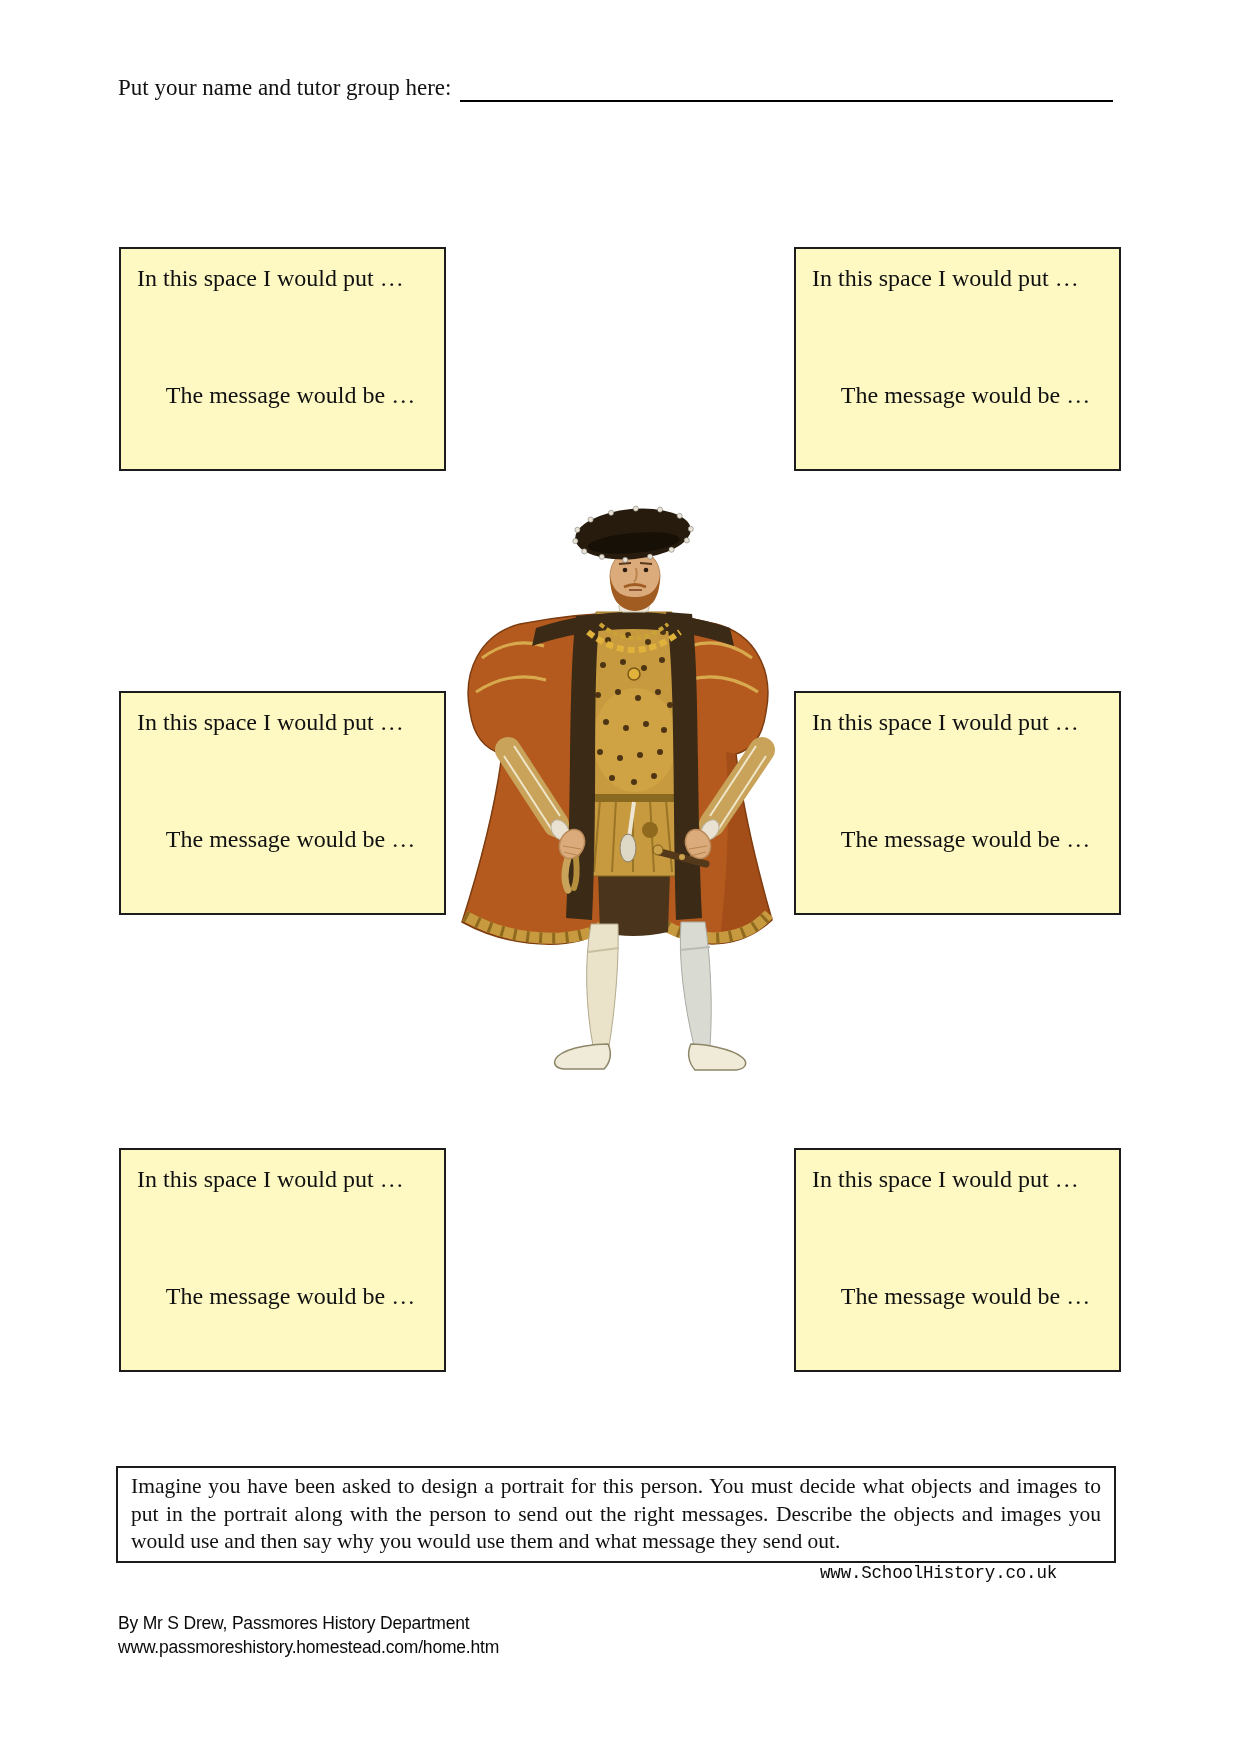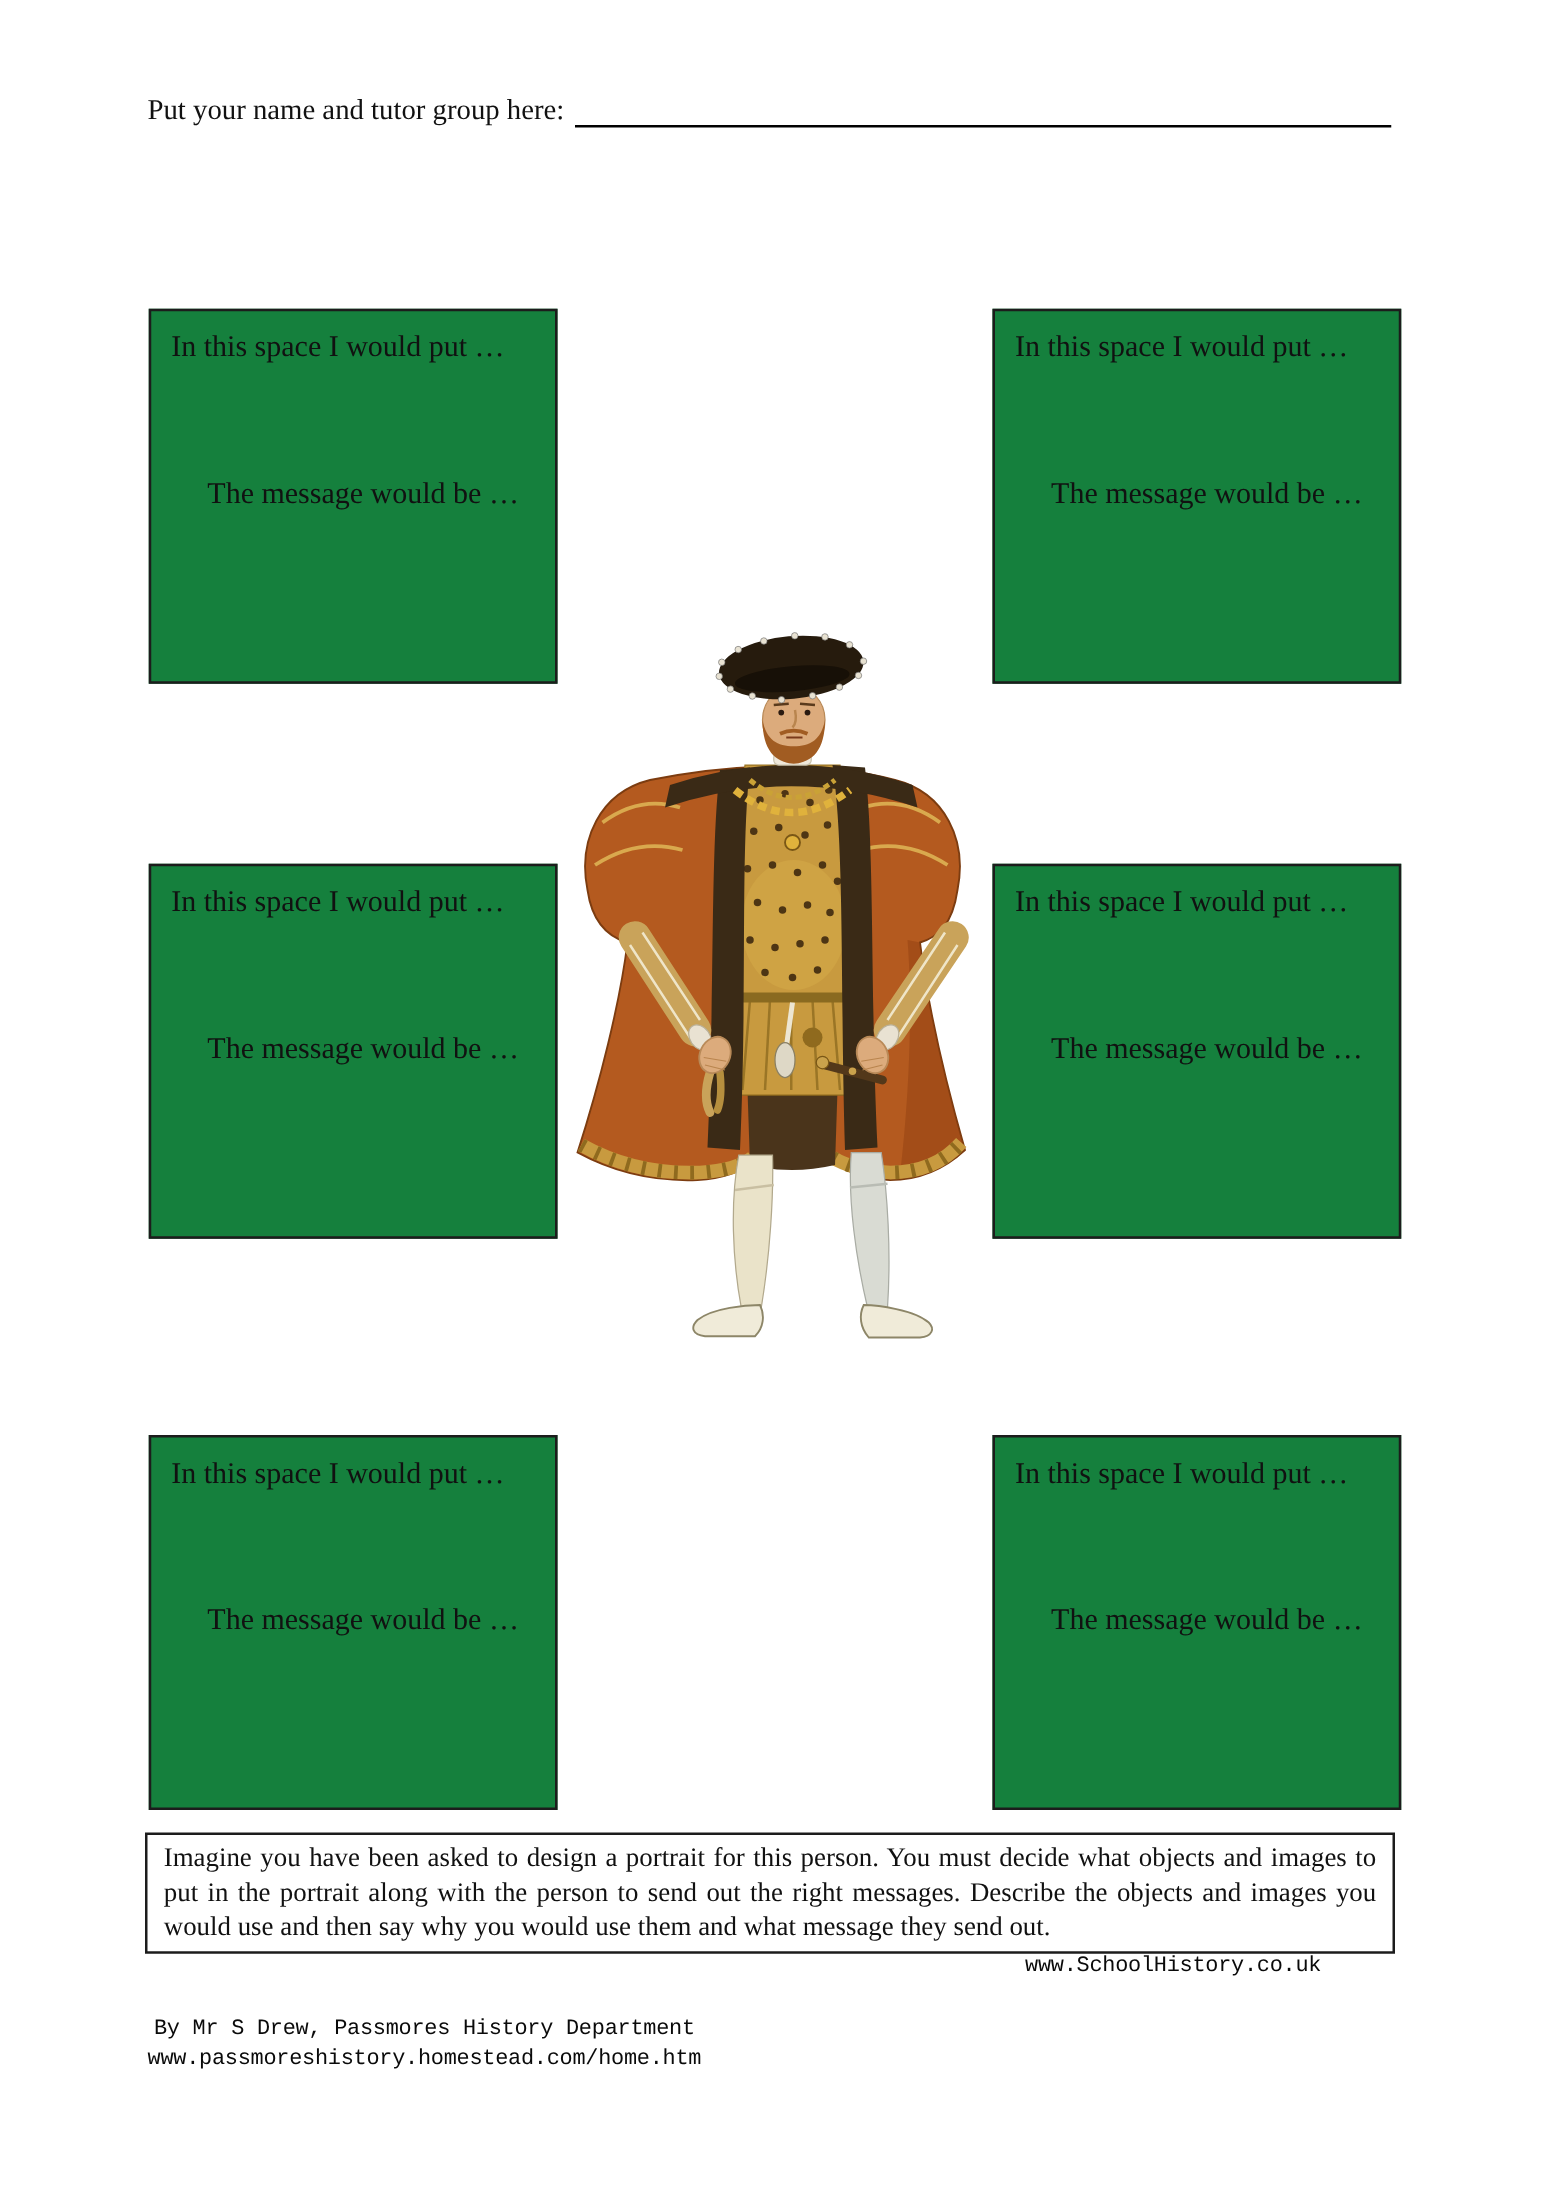--- a/index.html
+++ b/index.html
@@ -34,22 +34,22 @@
     font-weight:bold;font-style:italic;
     font-size:80px;line-height:1.08;
     transform:scaleX(0.72);transform-origin:50% 50%;
     text-decoration:underline;
     text-decoration-thickness:6px;
     text-underline-offset:9px;
     color:#000;
   }
   
   .box{
-    position:absolute;width:327px;height:300px;
-    border:2px solid #1c1c1c;background:#15803d;
+    position:absolute;width:327px;height:224px;
+    border:2px solid #1c1c1c;background:#fef9c3;
     box-sizing:border-box;
   }
   #box-tl{left:119px;top:247px;}
   #box-tr{left:794px;top:247px;}
   #box-ml{left:119px;top:691px;}
   #box-mr{left:794px;top:691px;}
   #box-bl{left:119px;top:1148px;}
   #box-br{left:794px;top:1148px;}
   .box p{margin:0;font-size:24px;line-height:32px;}
   .box .l1{margin:13px 0 0 16px;}
@@ -64,22 +64,22 @@
     border:2px solid #1c1c1c;box-sizing:border-box;
     padding:5px 13px 0 13px;
   }
   .instructions p{
     margin:0;font-size:21.5px;line-height:27.5px;
     text-align:justify;
   }
   
   .footer-left{
     position:absolute;left:118px;top:1611px;
-    font-family:Liberation Mono, monospace;
-    font-size:17.5px;line-height:24px;letter-spacing:-0.2px;color:#0a0a0a;text-align:center;
+    font-family:Liberation Sans, sans-serif;
+    font-size:17.5px;line-height:24px;letter-spacing:-0.2px;color:#0a0a0a;
   }
   .footer-right{
     position:absolute;left:820px;top:1561px;width:237px;
     text-align:right;
     font-family:Liberation Mono, monospace;
     font-size:17.5px;line-height:24px;letter-spacing:-0.2px;color:#0a0a0a;
   }
 </style>
 </head>
 <body>

